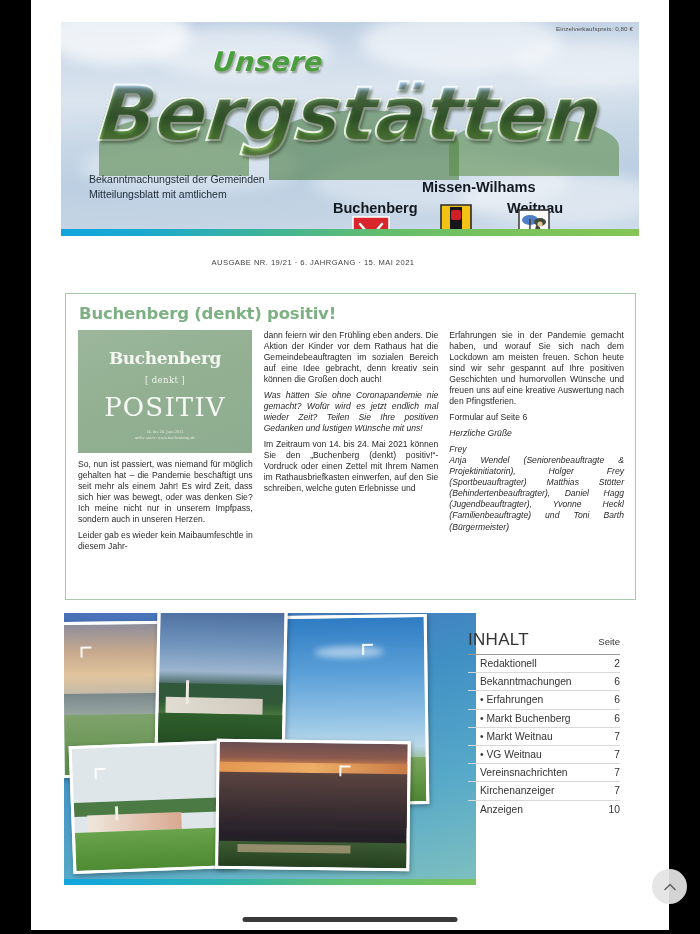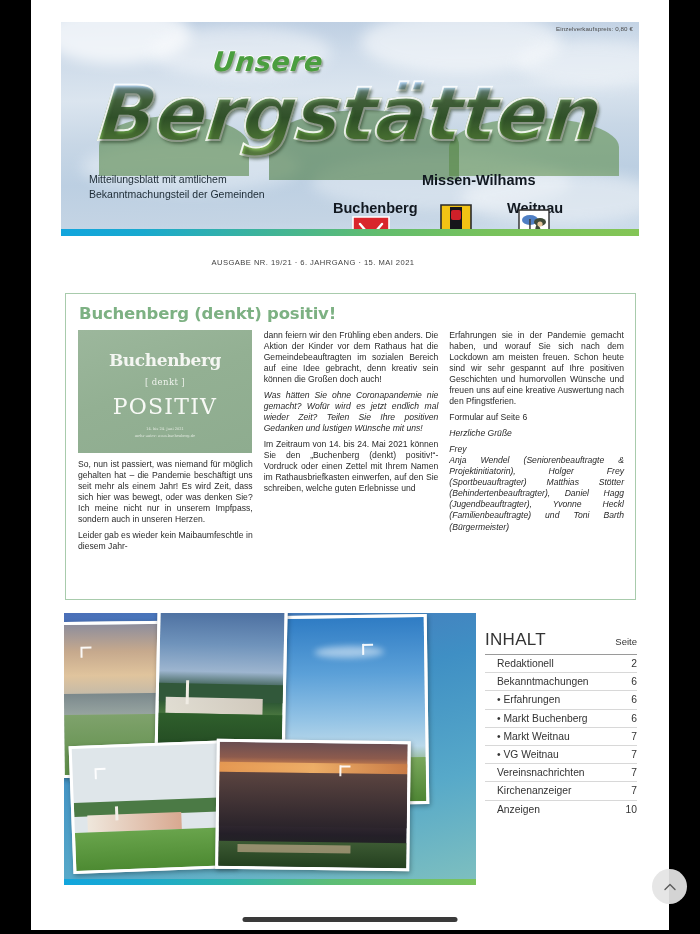--- a/index.html
+++ b/index.html
@@ -116,21 +116,21 @@
     z-index: 14;
   }
   .town {
     position: absolute;
     font-weight: 700;
     color: #111820;
     z-index: 14;
     white-space: nowrap;
   }
   .town.buchenberg { left: 272px; top: 178px; font-size: 14.5px; }
-  .town.missen     { left: 361px; top: 150px; font-size: 14.5px; }
+  .town.missen     { left: 361px; top: 157px; font-size: 14.5px; }
   .town.weitnau    { left: 446px; top: 178px; font-size: 14.5px; }
 
   .crest { position: absolute; z-index: 15; }
   .band-bottom {
     position: absolute;
     left: 0; bottom: 0;
     width: 100%; height: 7px;
     background: linear-gradient(90deg,#12a5dd 0%, #19a9cf 14%, #3cb39c 34%, #62bd6e 55%, #78c25c 74%, #84c556 100%);
     z-index: 16;
   }
@@ -202,21 +202,21 @@
   }
   .poster-sub {
     font-family: "DejaVu Serif", serif;
     font-size: 8.5px;
     color: #eef2ec;
     margin: 7px 0 7px 0;
     letter-spacing: .4px;
   }
   .poster-big {
     font-family: "DejaVu Serif", serif;
-    font-size: 22px;
+    font-size: 26px;
     color: #f7f9f5;
     letter-spacing: 1.2px;
   }
   .poster-foot {
     font-family: "DejaVu Serif", serif;
     font-size: 3.6px;
     color: #e4ebe2;
     text-align: center;
     line-height: 1.7;
     margin-top: 7px;
@@ -250,21 +250,21 @@
     position: absolute;
     left: 0; bottom: 0;
     width: 100%; height: 6px;
     background: linear-gradient(90deg,#12a5dd 0%, #19a9cf 18%, #2fb3ad 40%, #5dbd76 65%, #7cc35c 100%);
     z-index: 30;
   }
 
   
   .inhalt {
     position: absolute;
-    left: 454px; top: 630px;
+    left: 437px; top: 630px;
     width: 152px;
   }
   .inhalt-head {
     display: flex;
     justify-content: space-between;
     align-items: baseline;
     padding-bottom: 4px;
     border-bottom: 1px solid #9a9a9a;
   }
   .inhalt-title { font-size: 17px; color: #333; letter-spacing: .3px; }
@@ -317,22 +317,22 @@
       <div class="unsere">Unsere</div>
 
       <div class="bergstaetten">
         <div class="bt-hill" style="left:30px;top:52px;width:150px;height:60px;"></div>
         <div class="bt-hill" style="left:200px;top:46px;width:190px;height:70px;background:#3f7333;"></div>
         <div class="bt-hill" style="left:380px;top:54px;width:170px;height:58px;background:#55883f;"></div>
         <div class="bt-word">Bergstätten</div>
       </div>
 
       <div class="tagline">
+        <div>Bekanntmachungsteil der Gemeinden</div>
         <div>Mitteilungsblatt mit amtlichem</div>
-        <div>Bekanntmachungsteil der Gemeinden</div>
       </div>
 
       <div class="town buchenberg">Buchenberg</div>
       <div class="town missen">Missen-Wilhams</div>
       <div class="town weitnau">Weitnau</div>
 
       <div class="crest" style="left:290px;top:193px;width:40px;height:44px;">
         <svg width="40" height="44" viewBox="0 0 40 44">
           <path d="M2 2 H38 V26 Q38 40 20 43 Q2 40 2 26 Z" fill="#d9262c" stroke="#ffffff" stroke-width="1.6"></path>
           <path d="M2 22 H38 V26 Q38 40 20 43 Q2 40 2 26 Z" fill="#1b3e93"></path>

